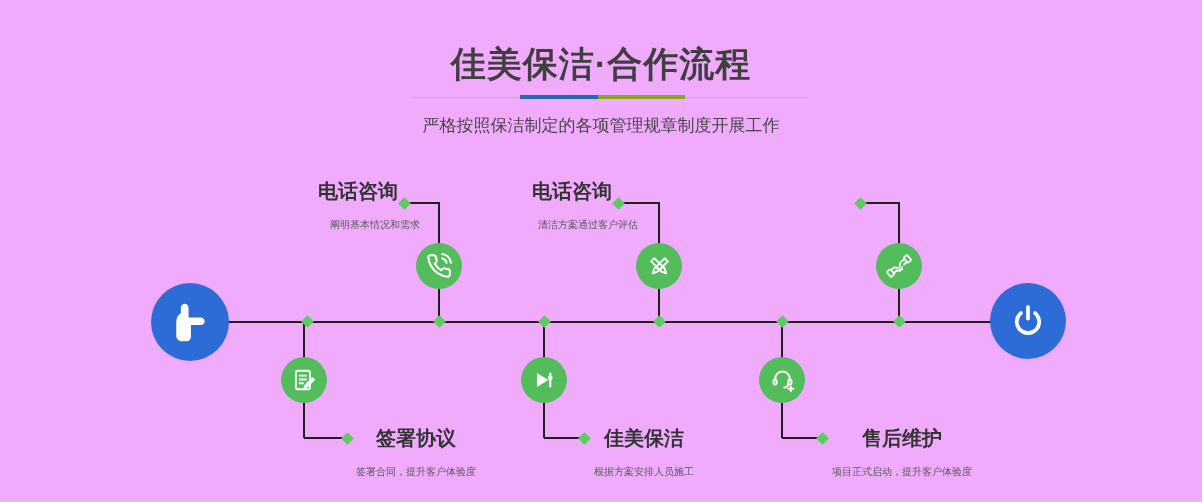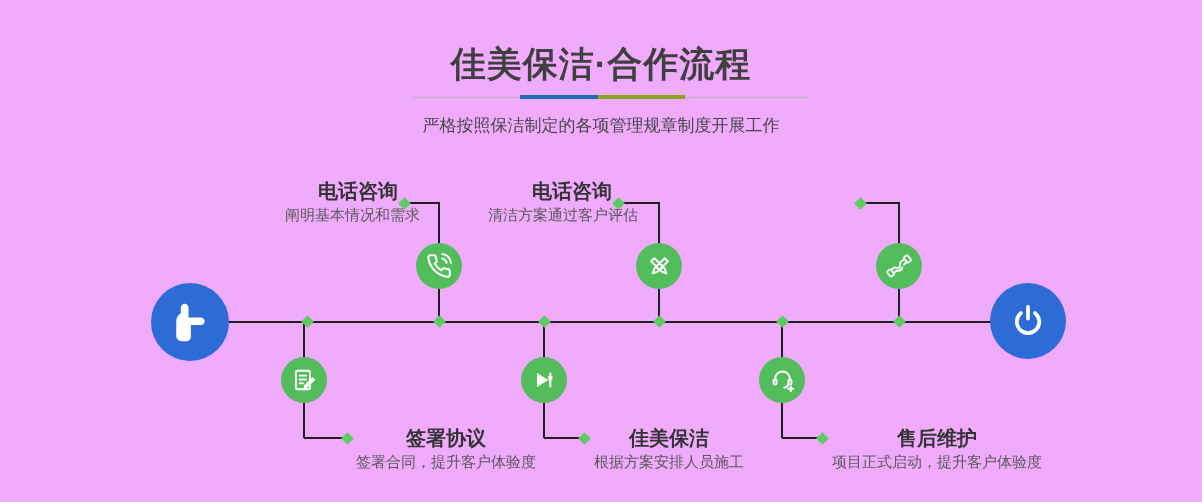--- a/index.html
+++ b/index.html
@@ -26,21 +26,21 @@
   
   .node{position:absolute;border-radius:50%;display:flex;align-items:center;justify-content:center;}
   .node-green{width:46px;height:46px;background:#53bd5c;}
   .node-blue{background:#2d6cd6;}
   .node svg{display:block;}
   
   .label-top{position:absolute;top:180px;text-align:right;white-space:nowrap;}
   .label-bottom{position:absolute;top:427px;text-align:center;white-space:nowrap;}
   .step-title{font-size:20px;line-height:22px;font-weight:bold;color:#333;}
   .label-top .step-title{padding-right:24px;}
-  .step-desc{font-size:15px;line-height:18px;color:#5a5a5a;margin-top:4px;}
+  .step-desc{font-size:10px;line-height:18px;color:#5a5a5a;margin-top:14px;}
 </style>
 </head>
 <body>
 
 <div class="stage">
 
   <div class="page-title">佳美保洁·合作流程</div>
   <div class="divider-line"></div>
   <div class="divider-accent">
     <span class="seg-blue"></span>

